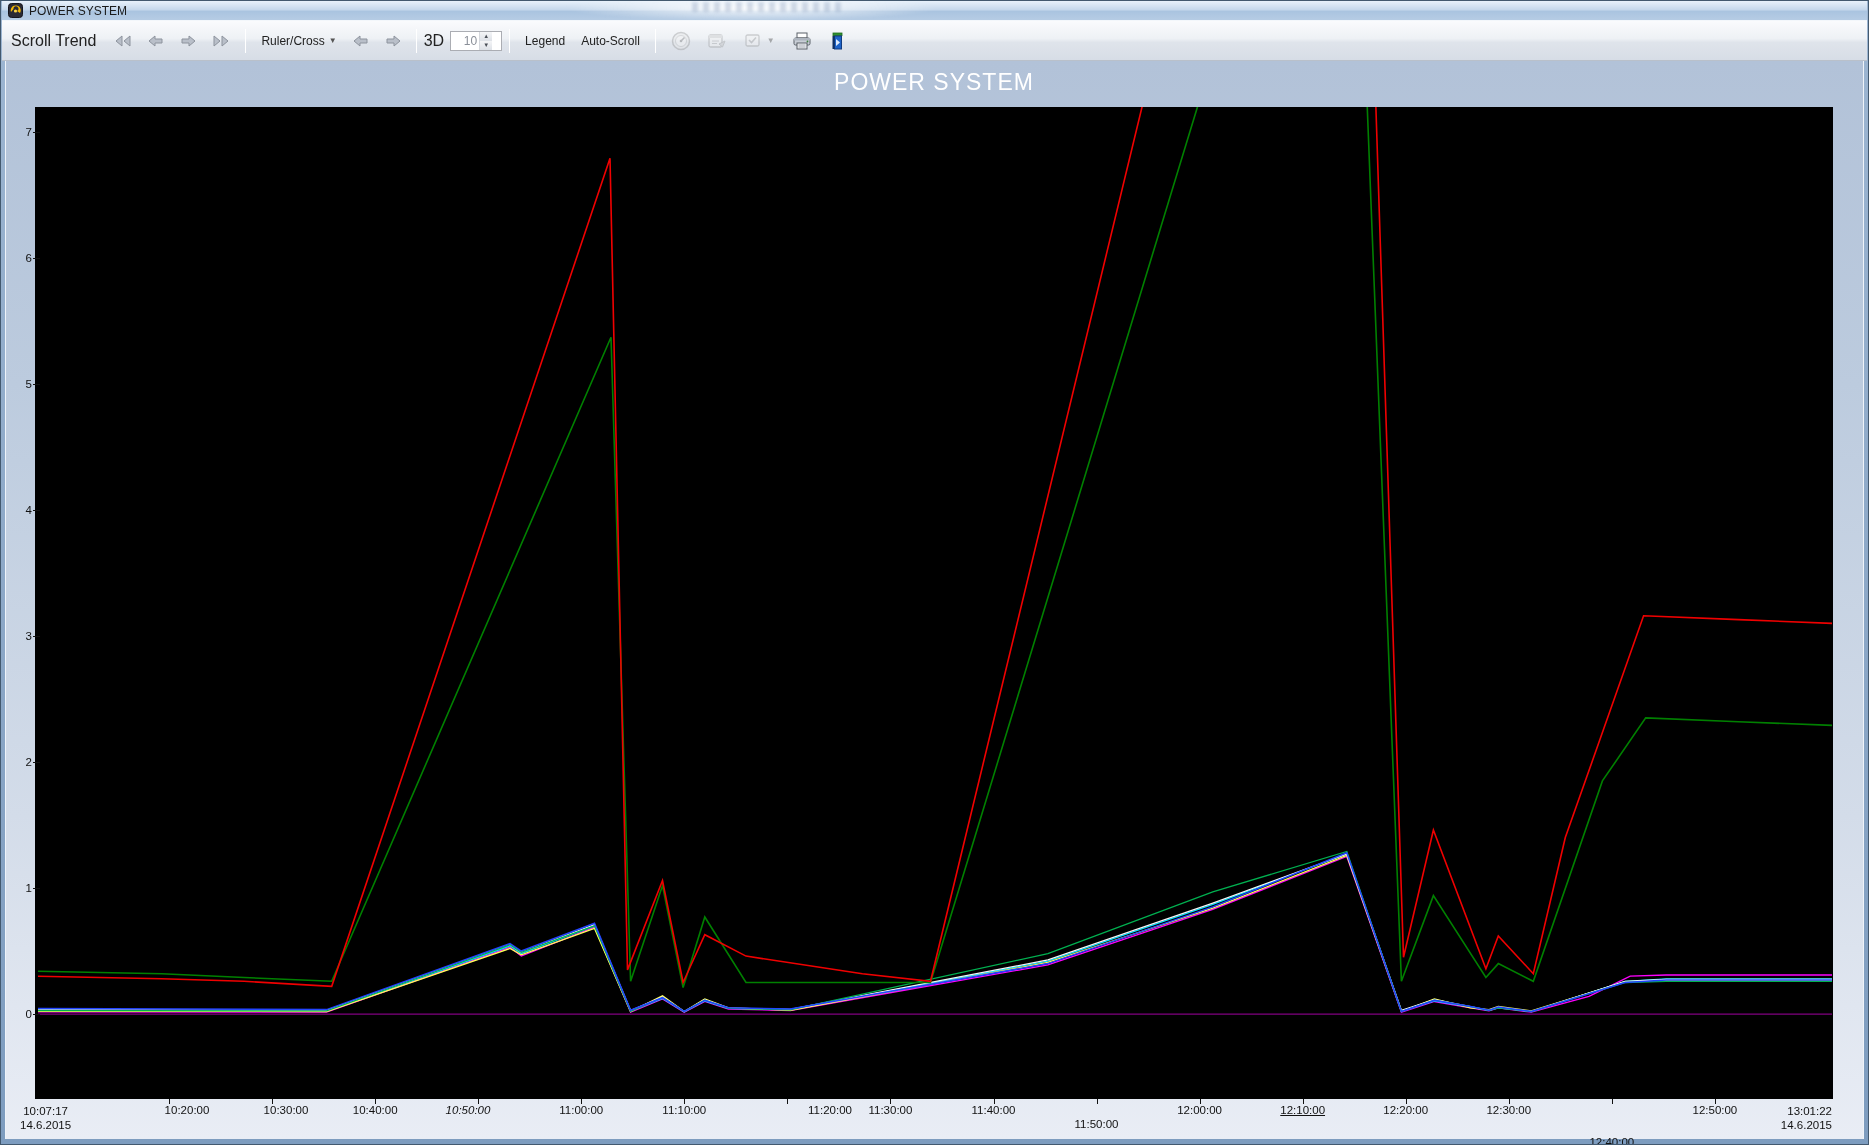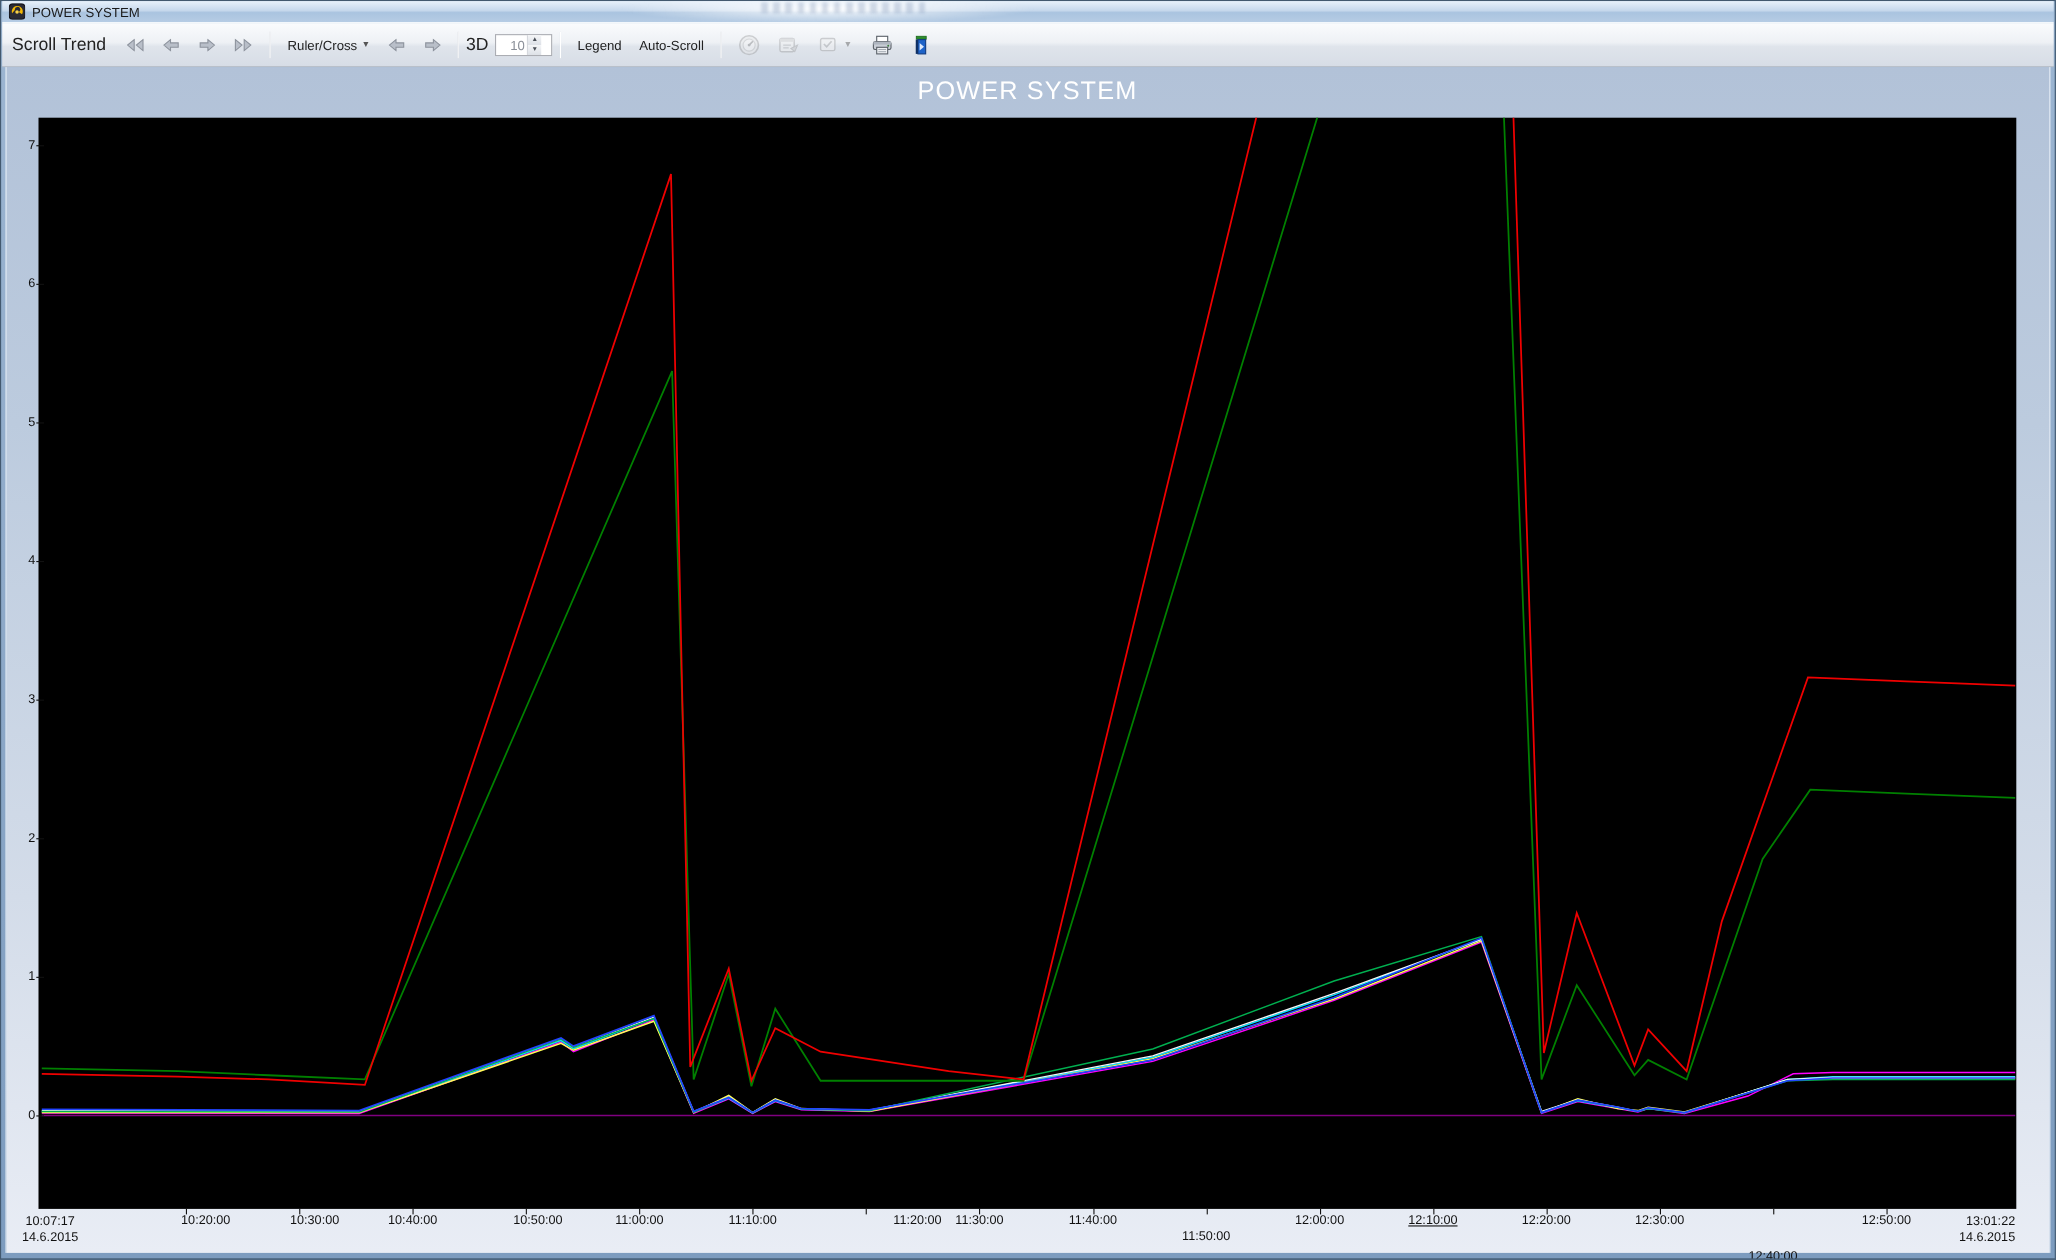--- a/index.html
+++ b/index.html
@@ -233,27 +233,27 @@
         <div class="y-dash" style="top: 953.054px;"></div>
       </div>
     <div id="x-axis">
         <div class="x-dash" style="left: 163.056px;"></div>
         <div class="x-lab" style="left: 139px;">10:20:00</div>
         <div class="x-dash" style="left: 266.112px;"></div>
         <div class="x-lab" style="left: 238px;">10:30:00</div>
         <div class="x-dash" style="left: 369.169px;"></div>
         <div class="x-lab" style="left: 327.169px;">10:40:00</div>
         <div class="x-dash" style="left: 472.225px;"></div>
-        <div class="x-lab" style="left: 441px;">10:50:00</div>
+        <div class="x-lab" style="left: 420px; font-style: italic;">10:50:00</div>
         <div class="x-dash" style="left: 575.281px;"></div>
         <div class="x-lab" style="left: 533.281px;">11:00:00</div>
         <div class="x-dash" style="left: 678.337px;"></div>
         <div class="x-lab" style="left: 636.337px;">11:10:00</div>
         <div class="x-dash" style="left: 781.393px;"></div>
-        <div class="x-lab" style="left: 766px; text-align: right;">11:20:00</div>
+        <div class="x-lab" style="left: 782px;">11:20:00</div>
         <div class="x-dash" style="left: 884.449px;"></div>
         <div class="x-lab" style="left: 842.449px;">11:30:00</div>
         <div class="x-dash" style="left: 987.505px;"></div>
         <div class="x-lab" style="left: 945.505px;">11:40:00</div>
         <div class="x-dash" style="left: 1090.56px;"></div>
         <div class="x-lab" style="left: 1048.56px; margin-top: 14px;">11:50:00</div>
         <div class="x-dash" style="left: 1193.62px;"></div>
         <div class="x-lab" style="left: 1151.62px;">12:00:00</div>
         <div class="x-dash" style="left: 1296.67px;"></div>
         <div class="x-lab" style="left: 1254.67px; text-decoration: underline;">12:10:00</div>

